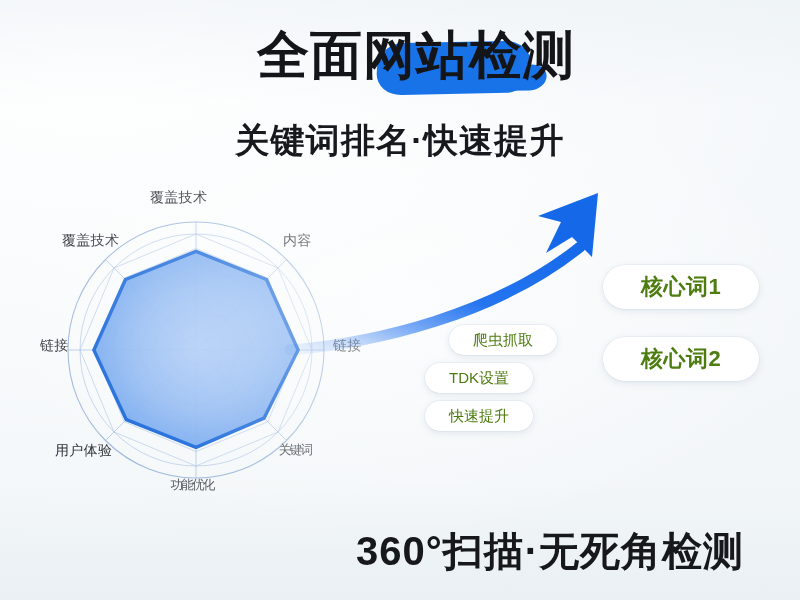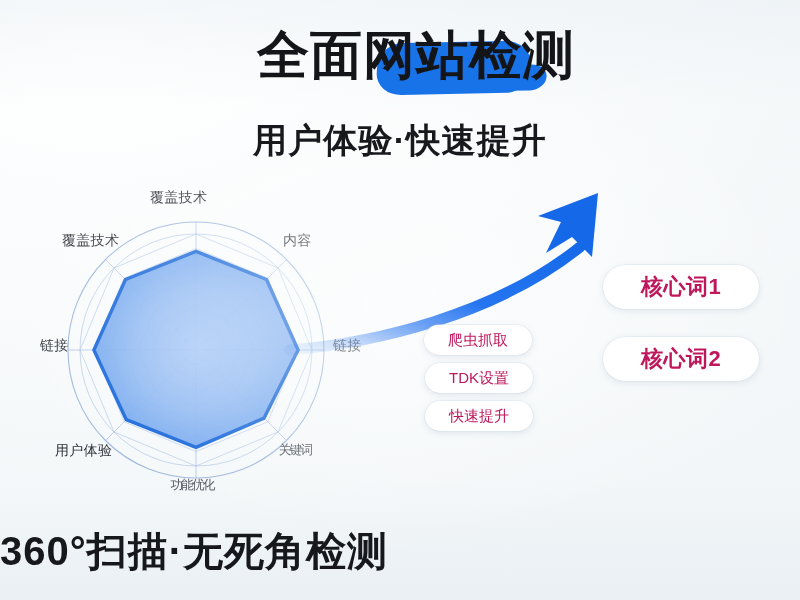--- a/index.html
+++ b/index.html
@@ -91,21 +91,21 @@
     font-weight: 700;
     letter-spacing: 1.2px;
     color: #17191d;
   }
 
   .footline-wrap {
     position: absolute;
     left: 0;
     top: 524px;
     width: 744px;
-    text-align: left;
+    text-align: right;
     z-index: 5;
   }
   .footline {
     display: inline-block;
     font-size: 40px;
     font-weight: 700;
     letter-spacing: 1px;
     color: #16181c;
   }
 
@@ -149,21 +149,21 @@
 
   
   .pill {
     position: absolute;
     display: flex;
     align-items: center;
     justify-content: center;
     background: #ffffff;
     border-radius: 999px;
     box-shadow: 0 2px 7px rgba(70,100,140,0.13), 0 0 0 0.5px rgba(225,233,241,0.9);
-    color: #be185d;
+    color: #4d7c0f;
     z-index: 6;
   }
   .pill.small {
     width: 108px;
     height: 30px;
     font-size: 15px;
     font-weight: 500;
   }
   .pill.big {
     width: 156px;
@@ -179,21 +179,21 @@
 <div id="poster">
 
   <div class="headline-wrap">
     <div class="headline">
       <span class="brush"></span>
       <span class="hl-seg">全面</span><span class="hl-seg">网站</span><span class="hl-seg">检测</span>
     </div>
   </div>
 
   <div class="subhead-wrap">
-    <div class="subhead">用户体验·快速提升</div>
+    <div class="subhead">关键词排名·快速提升</div>
   </div>
 
   <div id="radar-zone">
     <svg id="radar-svg" viewBox="0 0 400 330">
       <defs>
         <radialGradient id="radarFill" cx="50%" cy="50%" r="50%">
           <stop offset="0%" stop-color="#9cc0f4" stop-opacity="0.92"></stop>
           <stop offset="60%" stop-color="#85b2f1" stop-opacity="0.92"></stop>
           <stop offset="100%" stop-color="#6ea4ee" stop-opacity="0.95"></stop>
         </radialGradient>
@@ -250,21 +250,21 @@
         <stop offset="34%" stop-color="#1a6ef0" stop-opacity="0.62"></stop>
         <stop offset="55%" stop-color="#1a6ef0" stop-opacity="0.95"></stop>
         <stop offset="100%" stop-color="#1569e8" stop-opacity="1"></stop>
       </linearGradient>
     </defs>
     <path d="M 10 175 C 95 168, 215 140, 300 72" fill="none" stroke="url(#arrowGrad)" stroke-width="11" stroke-linecap="round"></path>
     <path d="M 318 18 L 312 82 L 292 62 L 266 78 L 281 47 L 258 41 Z" fill="#1569e8"></path>
   </svg>
 
   <div id="pill-layer">
-      <div class="pill small" style="left: 424px; top: 325px;">爬虫抓取</div>
+      <div class="pill small" style="left: 449px; top: 325px;">爬虫抓取</div>
       <div class="pill small" style="left: 425px; top: 363px;">TDK设置</div>
       <div class="pill small" style="left: 425px; top: 401px;">快速提升</div>
       <div class="pill big" style="left: 603px; top: 265px;">核心词1</div>
       <div class="pill big" style="left: 603px; top: 337px; text-align: right;">核心词2</div>
     </div>
 
   <div class="footline-wrap">
     <div class="footline">360°扫描·无死角检测</div>
   </div>
 

